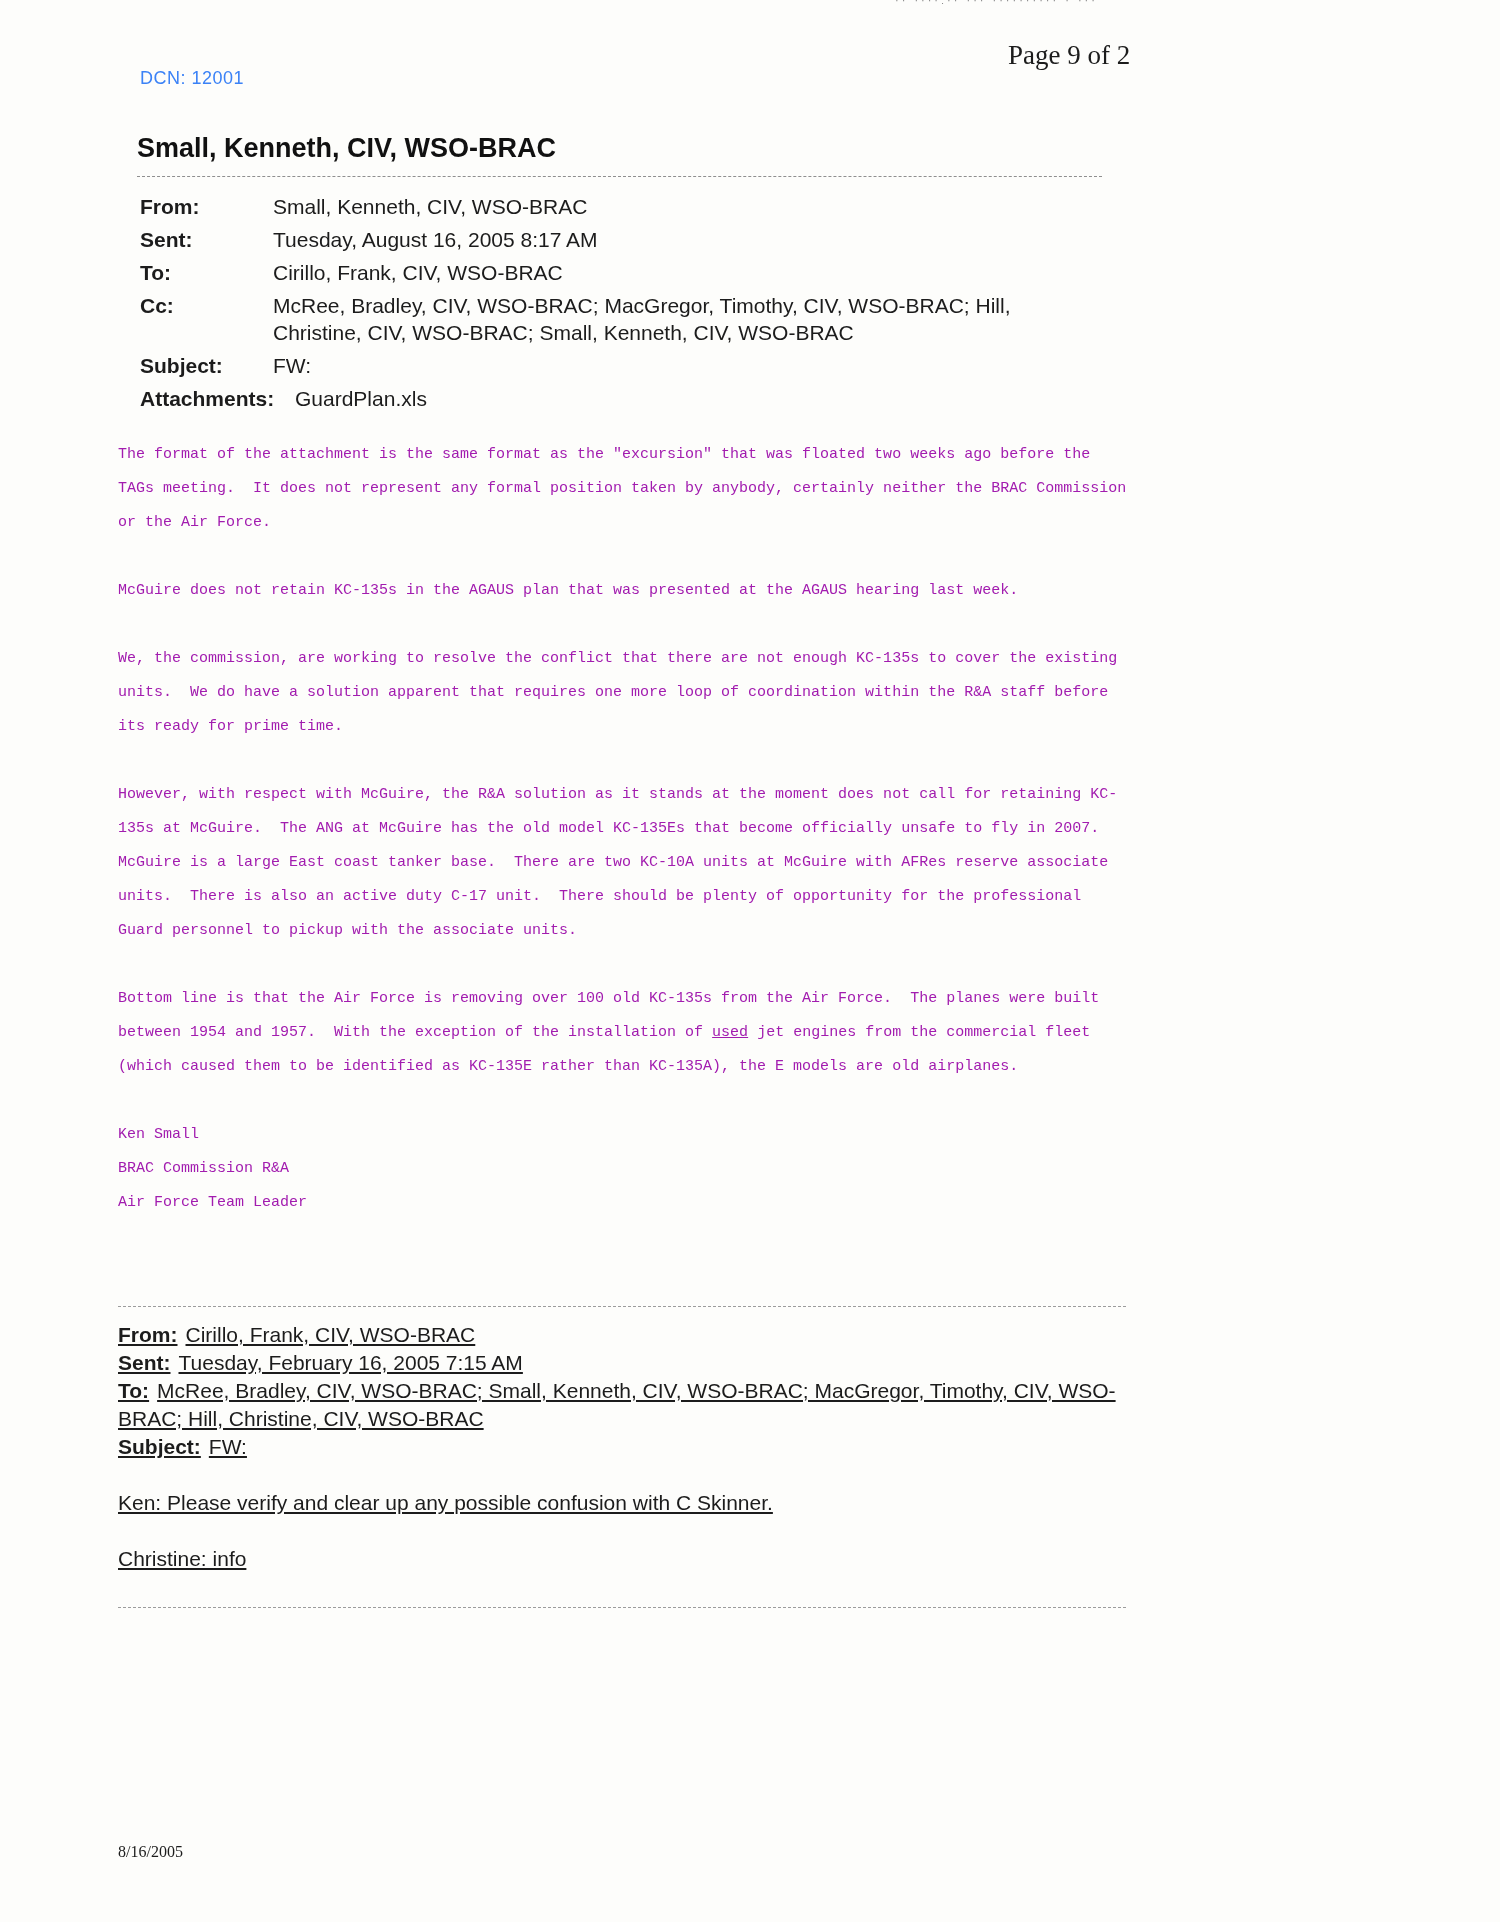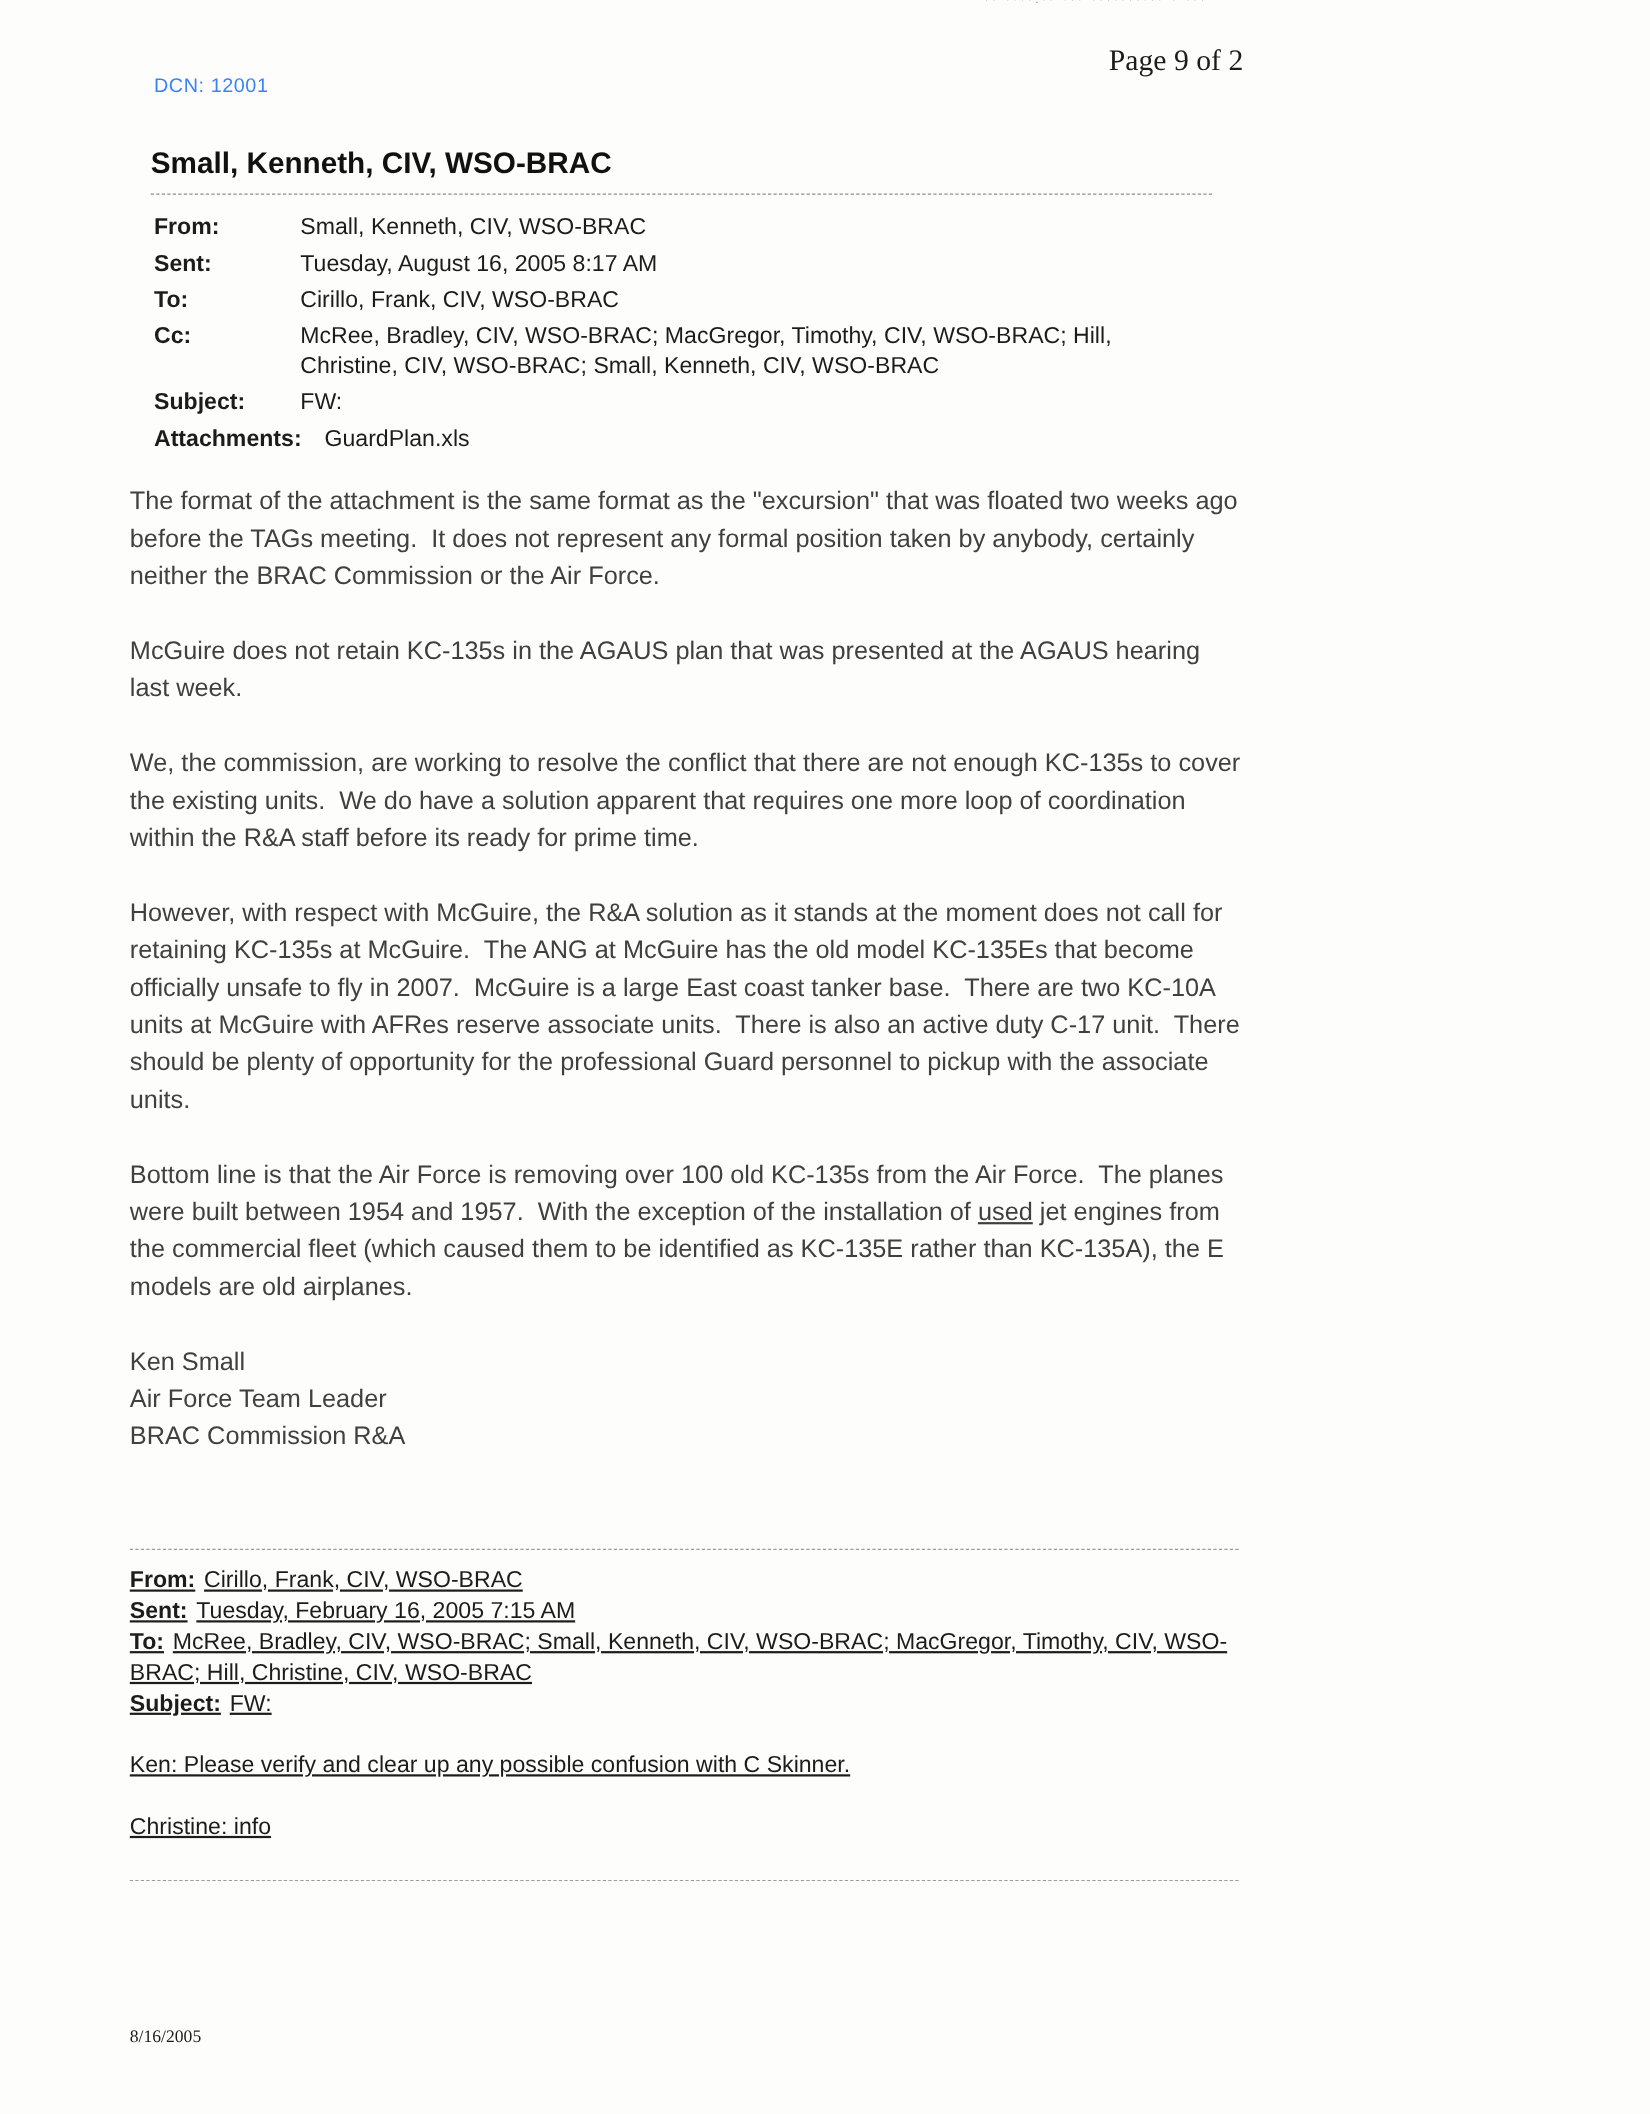--- a/index.html
+++ b/index.html
@@ -65,24 +65,24 @@
     font-size: 21px;
     line-height: 27px;
   }
   .hdr-row { display: flex; margin-bottom: 6px; }
   .hdr-label { width: 133px; flex-shrink: 0; font-weight: bold; }
   .hdr-label.wide { width: 155px; }
   .hdr-value { width: 800px; }
   .hdr-row.attachments .hdr-value { width: 778px; }
   .email-body {
     margin-top: 26px;
-    font-family: Liberation Sans, sans-serif;
-    font-size: 23px;
+    font-family: Liberation Mono, monospace;
+    font-size: 15px;
     line-height: 34px;
-    color: #404040;
+    color: #a21caf;
   }
   .email-body p {
     margin: 0 0 34px 0;
     white-space: pre-wrap;
   }
   .underlined { text-decoration: underline; }
   .signature { margin-top: 0; }
   .signature div { line-height: 34px; }
   .rule {
     border: none;
@@ -155,22 +155,22 @@
 
     <div class="email-body">
       <p>The format of the attachment is the same format as the "excursion" that was floated two weeks ago before the TAGs meeting.  It does not represent any formal position taken by anybody, certainly neither the BRAC Commission or the Air Force.</p>
       <p>McGuire does not retain KC-135s in the AGAUS plan that was presented at the AGAUS hearing last week.</p>
       <p>We, the commission, are working to resolve the conflict that there are not enough KC-135s to cover the existing units.  We do have a solution apparent that requires one more loop of coordination within the R&amp;A staff before its ready for prime time.</p>
       <p>However, with respect with McGuire, the R&amp;A solution as it stands at the moment does not call for retaining KC-135s at McGuire.  The ANG at McGuire has the old model KC-135Es that become officially unsafe to fly in 2007.  McGuire is a large East coast tanker base.  There are two KC-10A units at McGuire with AFRes reserve associate units.  There is also an active duty C-17 unit.  There should be plenty of opportunity for the professional Guard personnel to pickup with the associate units.</p>
       <p><span>Bottom line is that the Air Force is removing over 100 old KC-135s from the Air Force.  The planes were built between 1954 and 1957.  With the exception of the installation of </span><span class="underlined">used</span><span> jet engines from the commercial fleet (which caused them to be identified as KC-135E rather than KC-135A), the E models are old airplanes.</span></p>
 
       <div class="signature">
         <div>Ken Small</div>
+        <div>BRAC Commission R&amp;A</div>
         <div>Air Force Team Leader</div>
-        <div>BRAC Commission R&amp;A</div>
       </div>
     </div>
 
     <hr class="rule rule-2">
 
     <div class="email2-block">
       <div class="hline"><b>From:</b><span>Cirillo, Frank, CIV, WSO-BRAC</span></div>
       <div class="hline"><b>Sent:</b><span>Tuesday, February 16, 2005 7:15 AM</span></div>
       <div class="hline"><b>To:</b><span>McRee, Bradley, CIV, WSO-BRAC; Small, Kenneth, CIV, WSO-BRAC; MacGregor, Timothy, CIV, WSO-BRAC; Hill, Christine, CIV, WSO-BRAC</span></div>
       <div class="hline"><b>Subject:</b><span>FW:</span></div>

